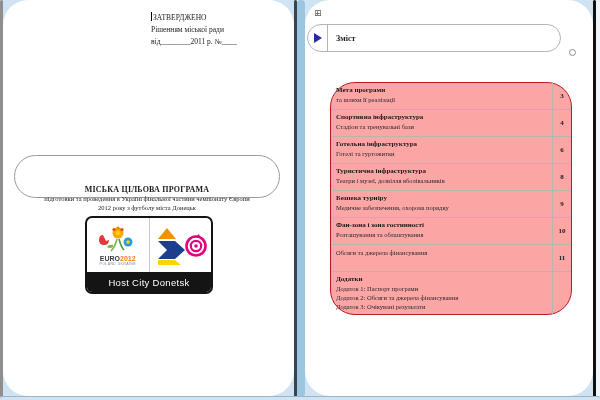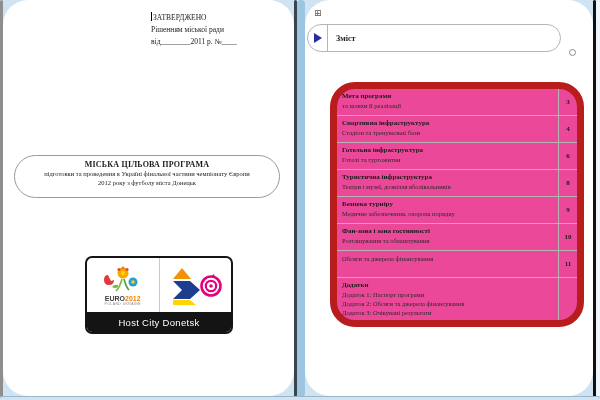--- a/index.html
+++ b/index.html
@@ -22,26 +22,26 @@
   #page-left{left:3px;width:291px;}
   #page-right{left:305px;width:288px;}
 
   
   .approval{left:148px;top:12px;width:130px;font-size:7.5px;line-height:12px;color:#1b1b1b;white-space:nowrap;}
   .approval .cursor{display:inline-block;width:1px;height:9px;background:#000;margin-right:1px;vertical-align:-1px;}
   .title-box{
     left:11px;top:155px;width:264px;height:37px;border:1px solid #9a9a9a;
     text-align:center;color:#1b1b1b;padding-top:4px;
   }
-  .title-box .t1{font-weight:bold;font-size:8px;letter-spacing:.2px;}
+  .title-box .t1{font-weight:bold;font-size:8px;letter-spacing:.2px;margin-top:25px;}
   .title-box .t2,.title-box .t3{font-size:6.5px;line-height:9px;}
   
   .badge{
-    left:82px;top:216px;width:148px;height:78px;border:2px solid #141414;border-radius:7px;
-    background:#fff;overflow:hidden;box-sizing:border-box;margin-top:40px;
+    left:82px;top:216px;width:128px;height:78px;border:2px solid #141414;border-radius:7px;
+    background:#fff;overflow:hidden;box-sizing:border-box;
   }
   .badge-top{display:flex;height:54px;}
   .badge-cell{flex:1;display:flex;flex-direction:column;align-items:center;justify-content:center;}
   .badge-cell.first{border-right:1px solid #c9c9c9;}
   .euro-text{font-family:"Liberation Sans","DejaVu Sans",sans-serif;font-size:7px;font-weight:bold;line-height:7px;}
   .euro-text .e{color:#3c3c44;}
   .euro-text .y{color:#f07f00;}
   .euro-sub{font-family:"Liberation Sans","DejaVu Sans",sans-serif;font-size:3.5px;color:#8a8a8a;letter-spacing:.4px;line-height:4px;}
   .badge-bar{
     height:20px;background:#141414;color:#fff;display:flex;align-items:center;justify-content:center;
@@ -51,21 +51,21 @@
   
   .move-handle{left:9px;top:9px;font-family:"DejaVu Sans",sans-serif;font-size:9px;color:#555;line-height:9px;}
   .contents-box{
     left:2px;top:24px;width:252px;height:26px;border:1px solid #b5b5b5;display:flex;align-items:stretch;background:#fff;font-family:Liberation Serif, serif;
   }
   .contents-box .tri-cell{width:19px;border-right:1px solid #b5b5b5;display:flex;align-items:center;justify-content:center;}
   .tri{width:0;height:0;border-left:8px solid #2a2aa0;border-top:5px solid transparent;border-bottom:5px solid transparent;}
   .contents-title{display:flex;align-items:center;margin-left:8px;font-weight:bold;font-size:8px;color:#1b1b1b;}
   .resize-handle{left:264px;top:49px;width:5px;height:5px;background:#fff;border:1px solid #8a8a8a;}
 
-  .toc-table{left:25px;top:82px;width:240px;border:7px solid #b91c1c;background:#ec4899;}
+  .toc-table{left:25px;top:82px;width:240px;border:1px solid #b91c1c;background:#fca5a5;}
   .toc-row{display:flex;border-bottom:1px solid #b5b5b5;min-height:26px;}
   .toc-row:last-child{border-bottom:none;}
   .toc-cell{flex:1;padding:3px 5px 3px 5px;}
   .toc-title{font-weight:bold;font-size:7px;line-height:9px;color:#1b1b1b;}
   .toc-sub{font-size:6.5px;line-height:9px;color:#2a2a2a;}
   .toc-page{width:18px;border-left:1px solid #b5b5b5;display:flex;align-items:center;justify-content:center;font-weight:bold;font-size:7px;color:#1b1b1b;}
 </style>
 </head>
 <body>
 

